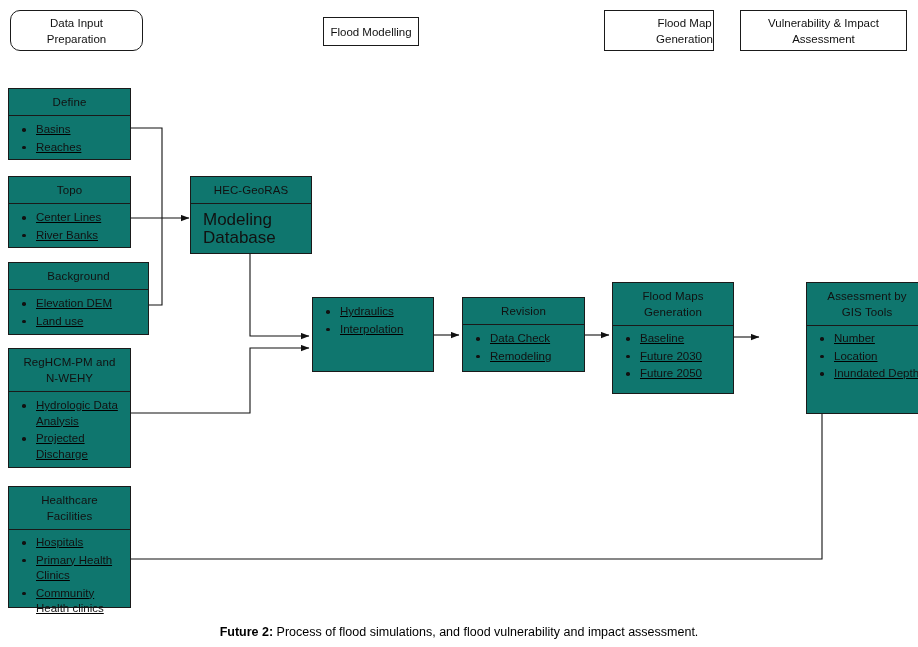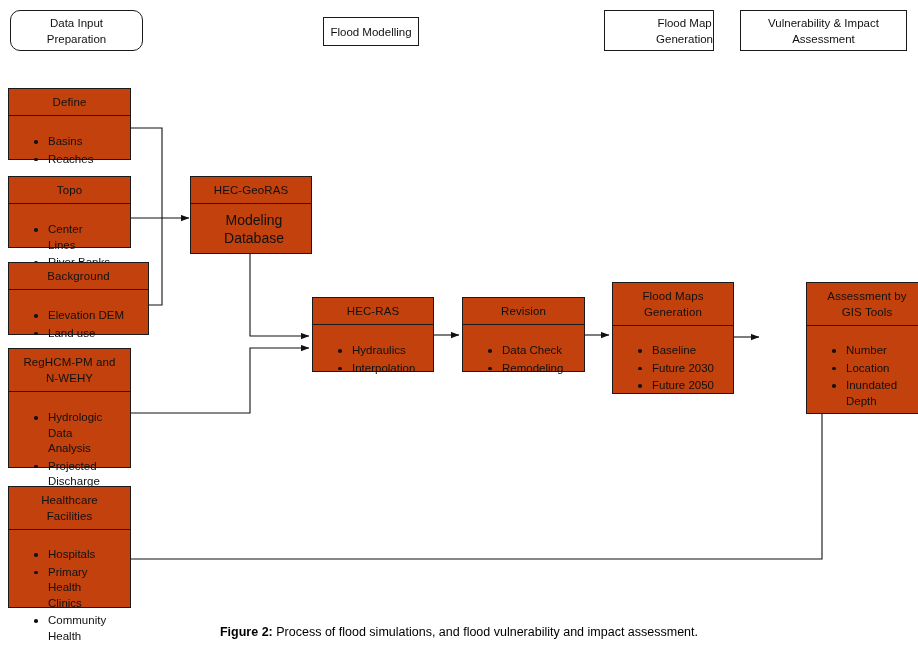--- a/index.html
+++ b/index.html
@@ -28,43 +28,44 @@
     width: 918px;
     height: 647px;
     z-index: 1;
   }
 
   
   .node {
     position: absolute;
     box-sizing: border-box;
     border: 1px solid #1a1a1a;
-    background: #c2410c;
+    background: #0f766e;
     z-index: 2;
   }
   .node-header {
     box-sizing: border-box;
     text-align: center;
     font-size: 11.5px;
     line-height: 16px;
     padding: 5px 4px 5px 4px;
     color: #111111;
     letter-spacing: .1px;
   }
   .node.split > .node-header {
     border-bottom: 1px solid #1a1a1a;
   }
   .node-body {
     box-sizing: border-box;
     padding: 6px 6px 6px 8px;
   }
   ul.bullets {
     list-style: none;
-    margin: 12px;
+    margin: 0;
     padding: 0;
+    text-decoration: underline;
   }
   ul.bullets > li {
     position: relative;
     font-size: 11.5px;
     line-height: 15.5px;
     padding-left: 19px;
     margin: 0 0 2px 0;
     color: #111111;
   }
   ul.bullets > li:last-child { margin-bottom: 0; }
@@ -72,25 +73,24 @@
     content: "";
     position: absolute;
     left: 5px;
     top: 6px;
     width: 3.6px;
     height: 3.6px;
     background: #111111;
     border-radius: 50%;
   }
   .plainlines {
-    font-size: 14px;
+    font-size: 17px;
     line-height: 18px;
     color: #111111;
     padding-left: 4px;
-    text-align: center;
   }
   .plainlines div { white-space: nowrap; }
 
   
   .phase {
     position: absolute;
     box-sizing: border-box;
     border: 1px solid #1a1a1a;
     background: #ffffff;
     display: flex;
@@ -240,21 +240,20 @@
     <div class="node-header">HEC-GeoRAS</div>
     <div class="node-body" style="padding-top:7px;">
       <div class="plainlines">
         <div>Modeling</div>
         <div>Database</div>
       </div>
     </div>
   </div>
 
   <div class="node split" style="left:312px; top:297px; width:122px; height:75px;">
-    <div class="node-header">HEC-RAS</div>
     <div class="node-body">
       <ul class="bullets">
         <li>Hydraulics</li>
         <li>Interpolation</li>
       </ul>
     </div>
   </div>
 
   <div class="node split" style="left:462px; top:297px; width:123px; height:75px;">
     <div class="node-header">Revision</div>
@@ -288,16 +287,16 @@
     <div class="node-body" style="padding-top:5px;">
       <ul class="bullets">
         <li>Number</li>
         <li>Location</li>
         <li>Inundated Depth</li>
       </ul>
     </div>
   </div>
 
   <div id="caption">
-    <span class="figlabel">Figure 2:</span><span> Process of flood simulations, and flood vulnerability and impact assessment.</span>
+    <span class="figlabel">Future 2:</span><span> Process of flood simulations, and flood vulnerability and impact assessment.</span>
   </div>
 
 </div>
 
 </body></html>

